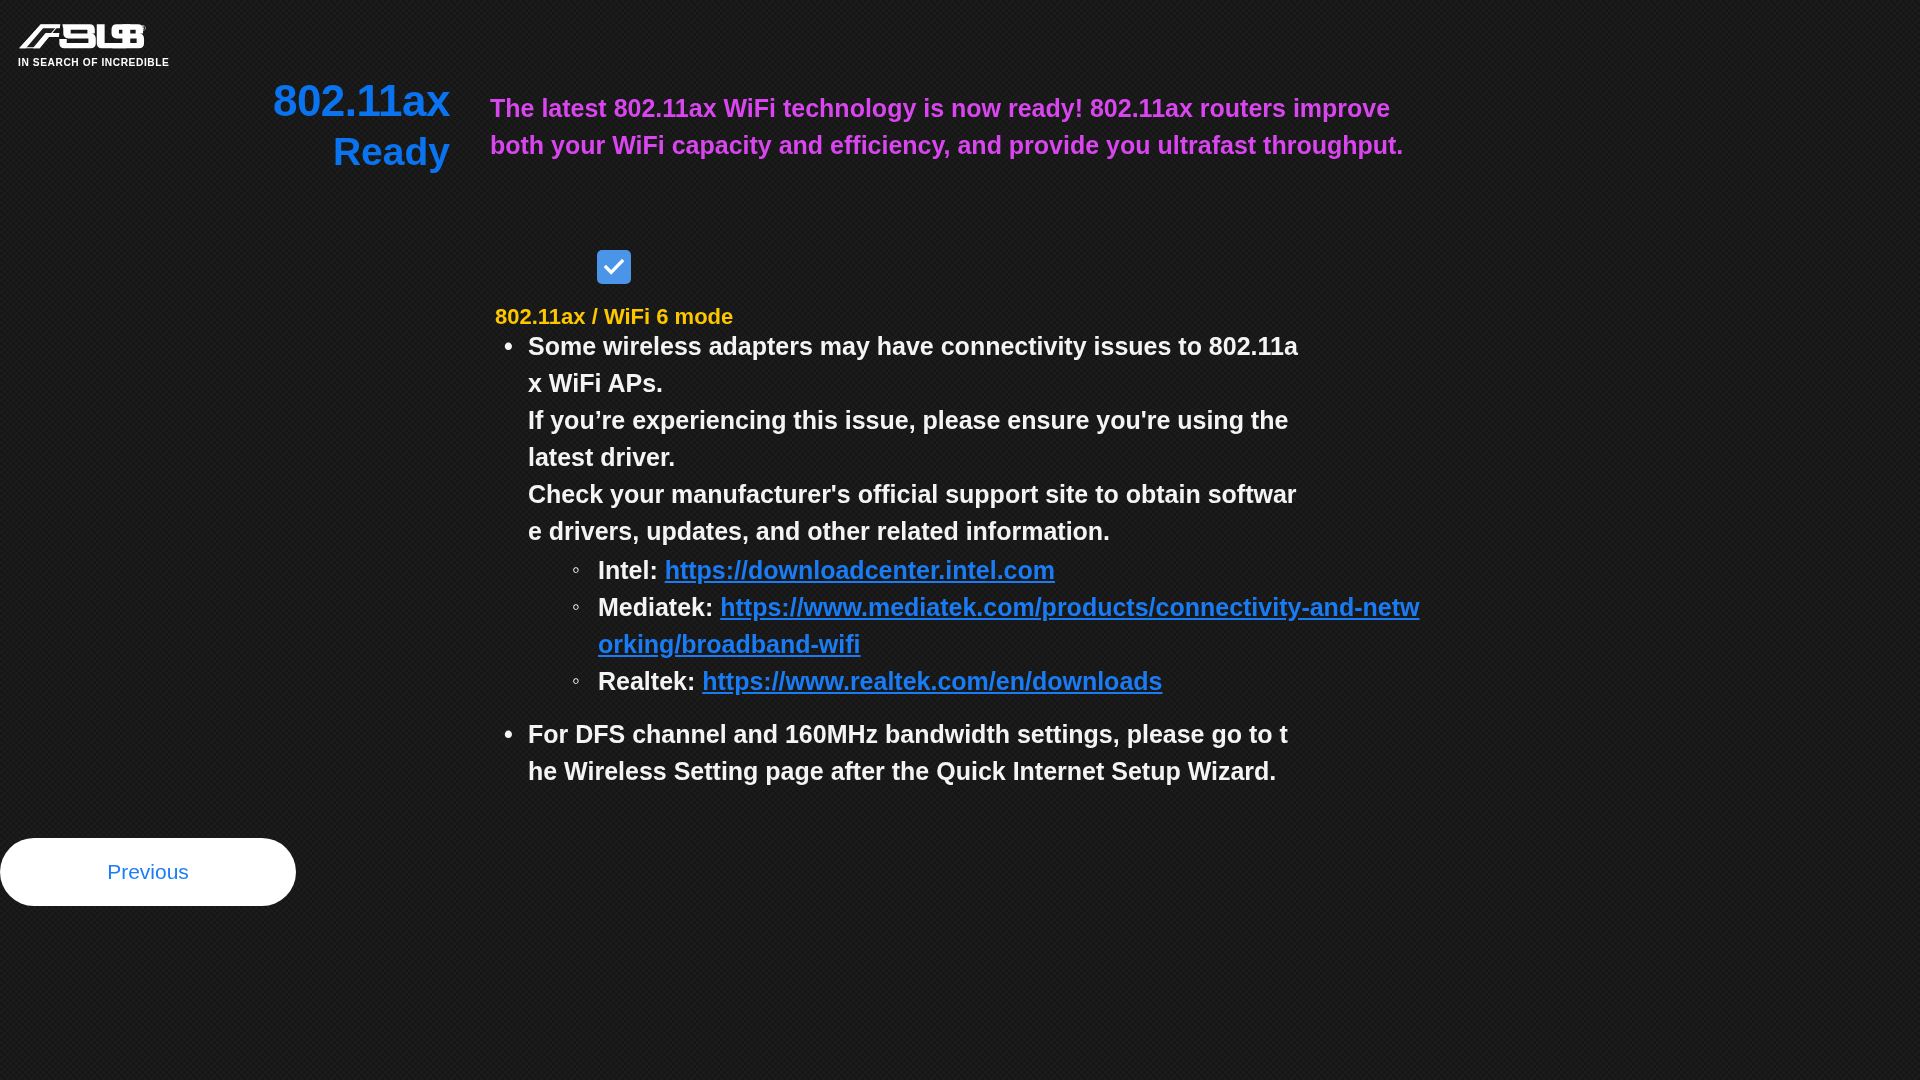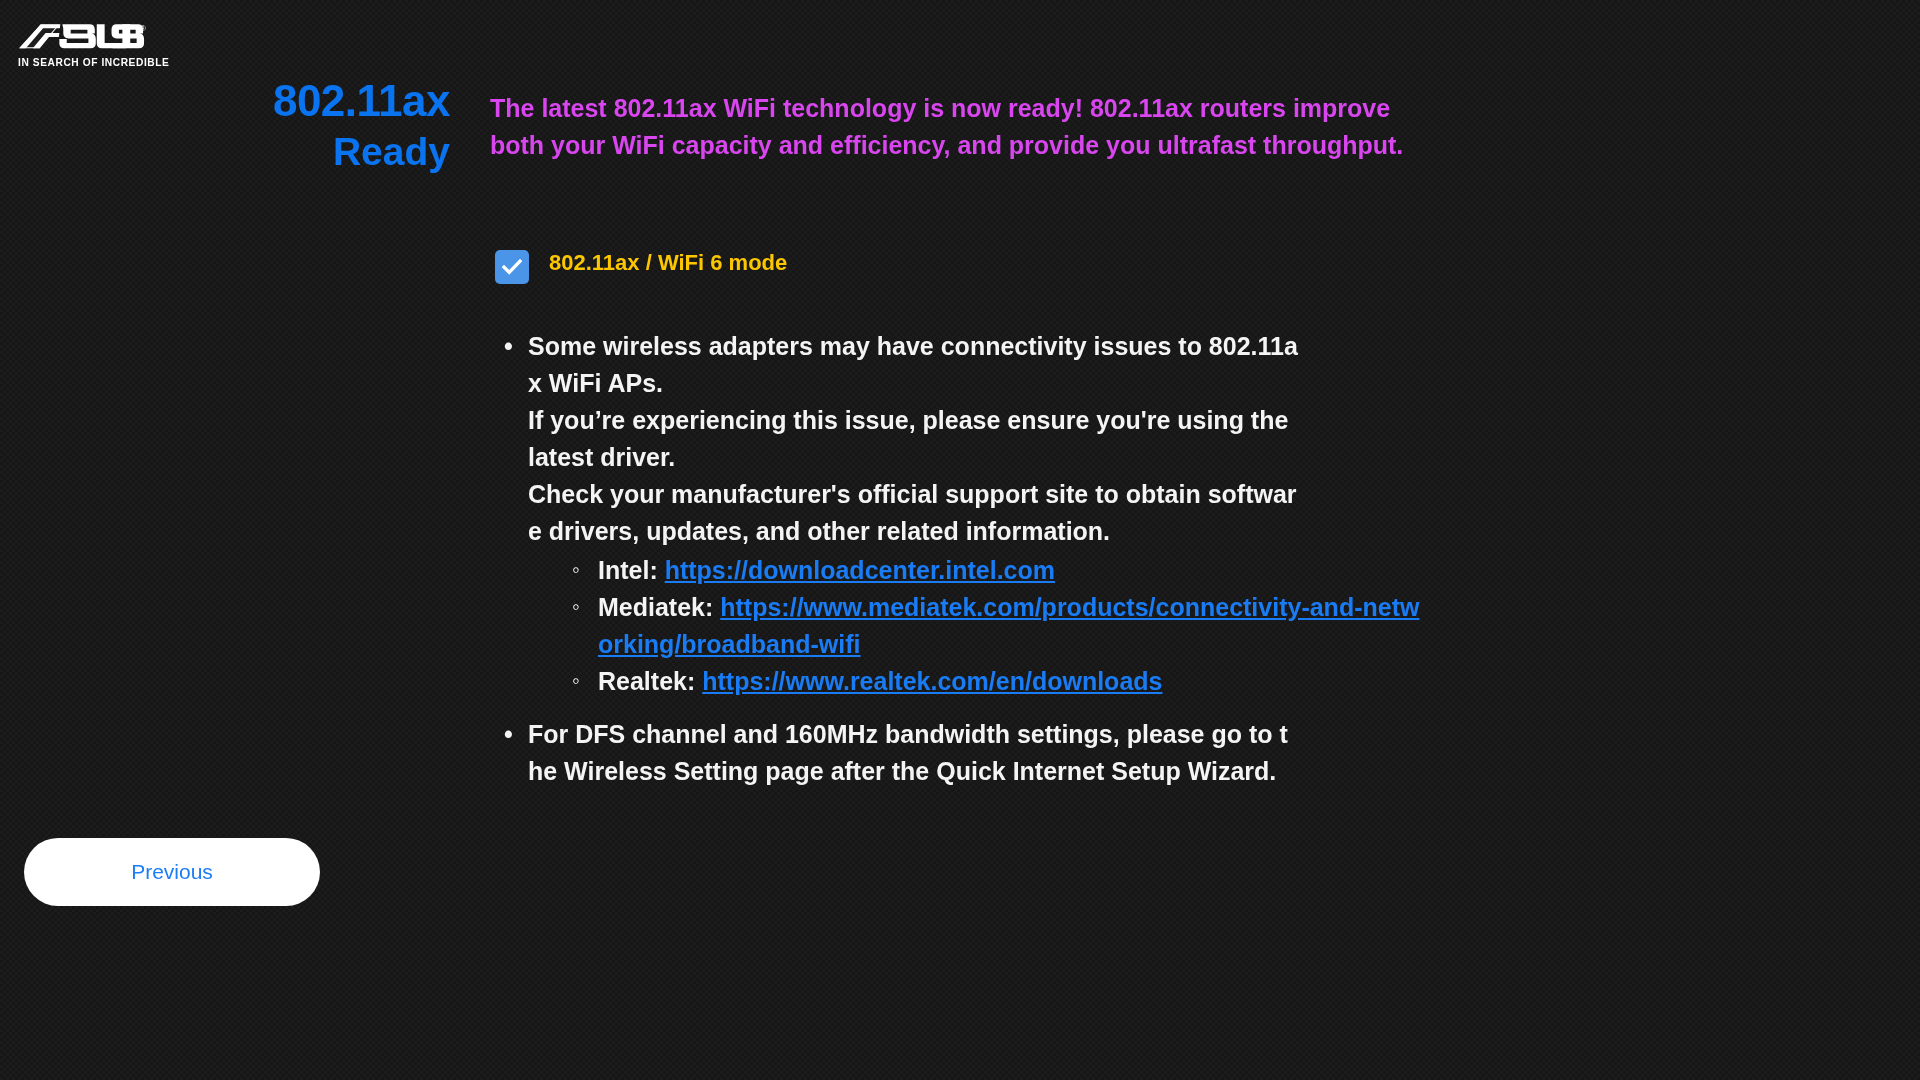--- a/index.html
+++ b/index.html
@@ -103,21 +103,23 @@
     line-height:1.47;
     color:#d946ef;
   }
 
   
   #mode-row {
     position:absolute;
     left:495px;
     top:250px;
     display:flex;
+    align-items:center;
     gap:20px;
+    flex-direction:column;
   }
   #mode-checkbox {
     width:34px;
     height:34px;
     border-radius:5px;
     background:#4a95e8;
     display:flex;
     align-items:center;
     justify-content:center;
     flex:0 0 auto;
@@ -185,21 +187,20 @@
 
   
   #button-row {
     position:absolute;
     left:0;
     top:838px;
     width:1920px;
     display:flex;
     justify-content:flex-start;
     gap:46px;
-    padding-left:24px;
   }
   .btn {
     width:296px;
     height:68px;
     border:none;
     border-radius:34px;
     font-family:"Liberation Sans", sans-serif;
     font-size:21px;
     font-weight:normal;
     cursor:pointer;

